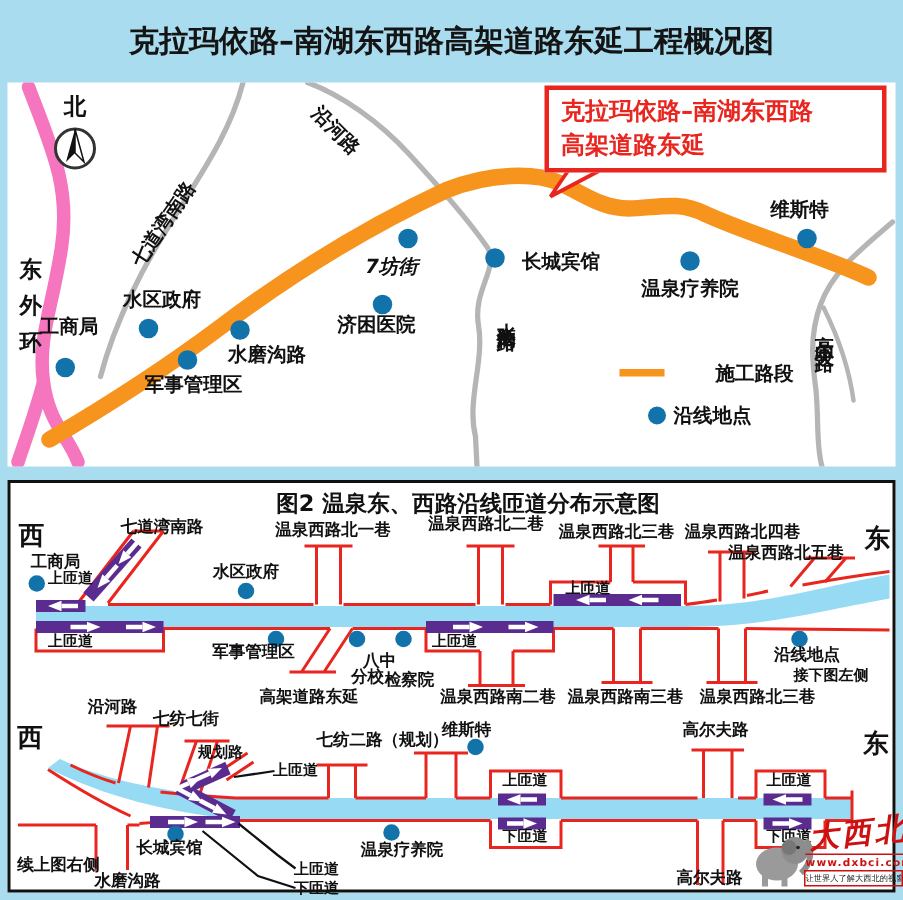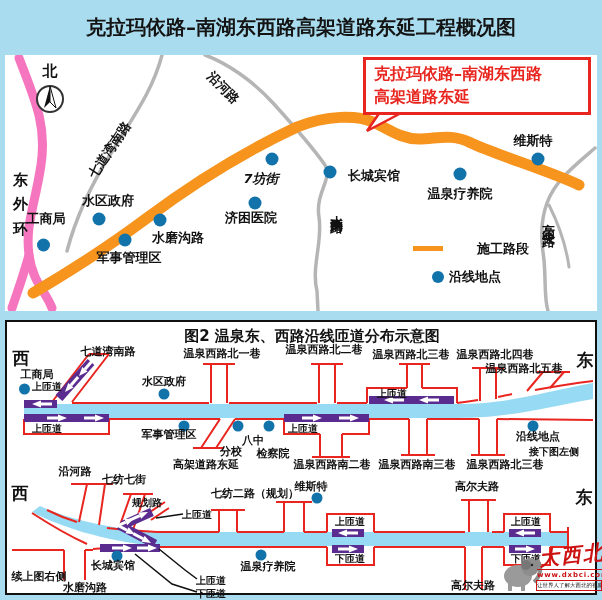--- a/index.html
+++ b/index.html
@@ -223,21 +223,21 @@
     <div class="lbl" style="left:215px;top:32px;">温泉西路北一巷</div>
     <div class="lbl" style="left:317px;top:28px;">温泉西路北二巷</div>
     <div class="lbl" style="left:404px;top:33px;">温泉西路北三巷</div>
     <div class="lbl" style="left:488px;top:33px;">温泉西路北四巷</div>
     <div class="lbl" style="left:517px;top:47px;">温泉西路北五巷</div>
     <div class="lbl f10" style="left:385px;top:71px;">上匝道</div>
     <div class="lbl f10" style="left:40px;top:106px;">上匝道</div>
     <div class="lbl f10" style="left:296px;top:106px;">上匝道</div>
     <div class="lbl" style="left:162px;top:113px;">军事管理区</div>
     <div class="lbl" style="left:236px;top:119px;margin-left:10px;">八中</div>
-    <div class="lbl" style="left:224px;top:130px;">分校</div>
+    <div class="lbl" style="left:238px;top:130px;">分校</div>
     <div class="lbl" style="left:266px;top:132px;text-align:right;">检察院</div>
     <div class="lbl" style="left:199px;top:143px;">高架道路东延</div>
     <div class="lbl" style="left:325px;top:143px;">温泉西路南二巷</div>
     <div class="lbl" style="left:410px;top:143px;">温泉西路南三巷</div>
     <div class="lbl" style="left:498px;top:143px;">温泉西路北三巷</div>
     <div class="lbl" style="left:531px;top:115px;">沿线地点</div>
     <div class="lbl f10" style="left:547px;top:129px;">接下图左侧</div>
 
     <div class="lbl" style="left:68px;top:150px;">沿河路</div>
     <div class="lbl" style="left:117px;top:158px;">七纺七街</div>

